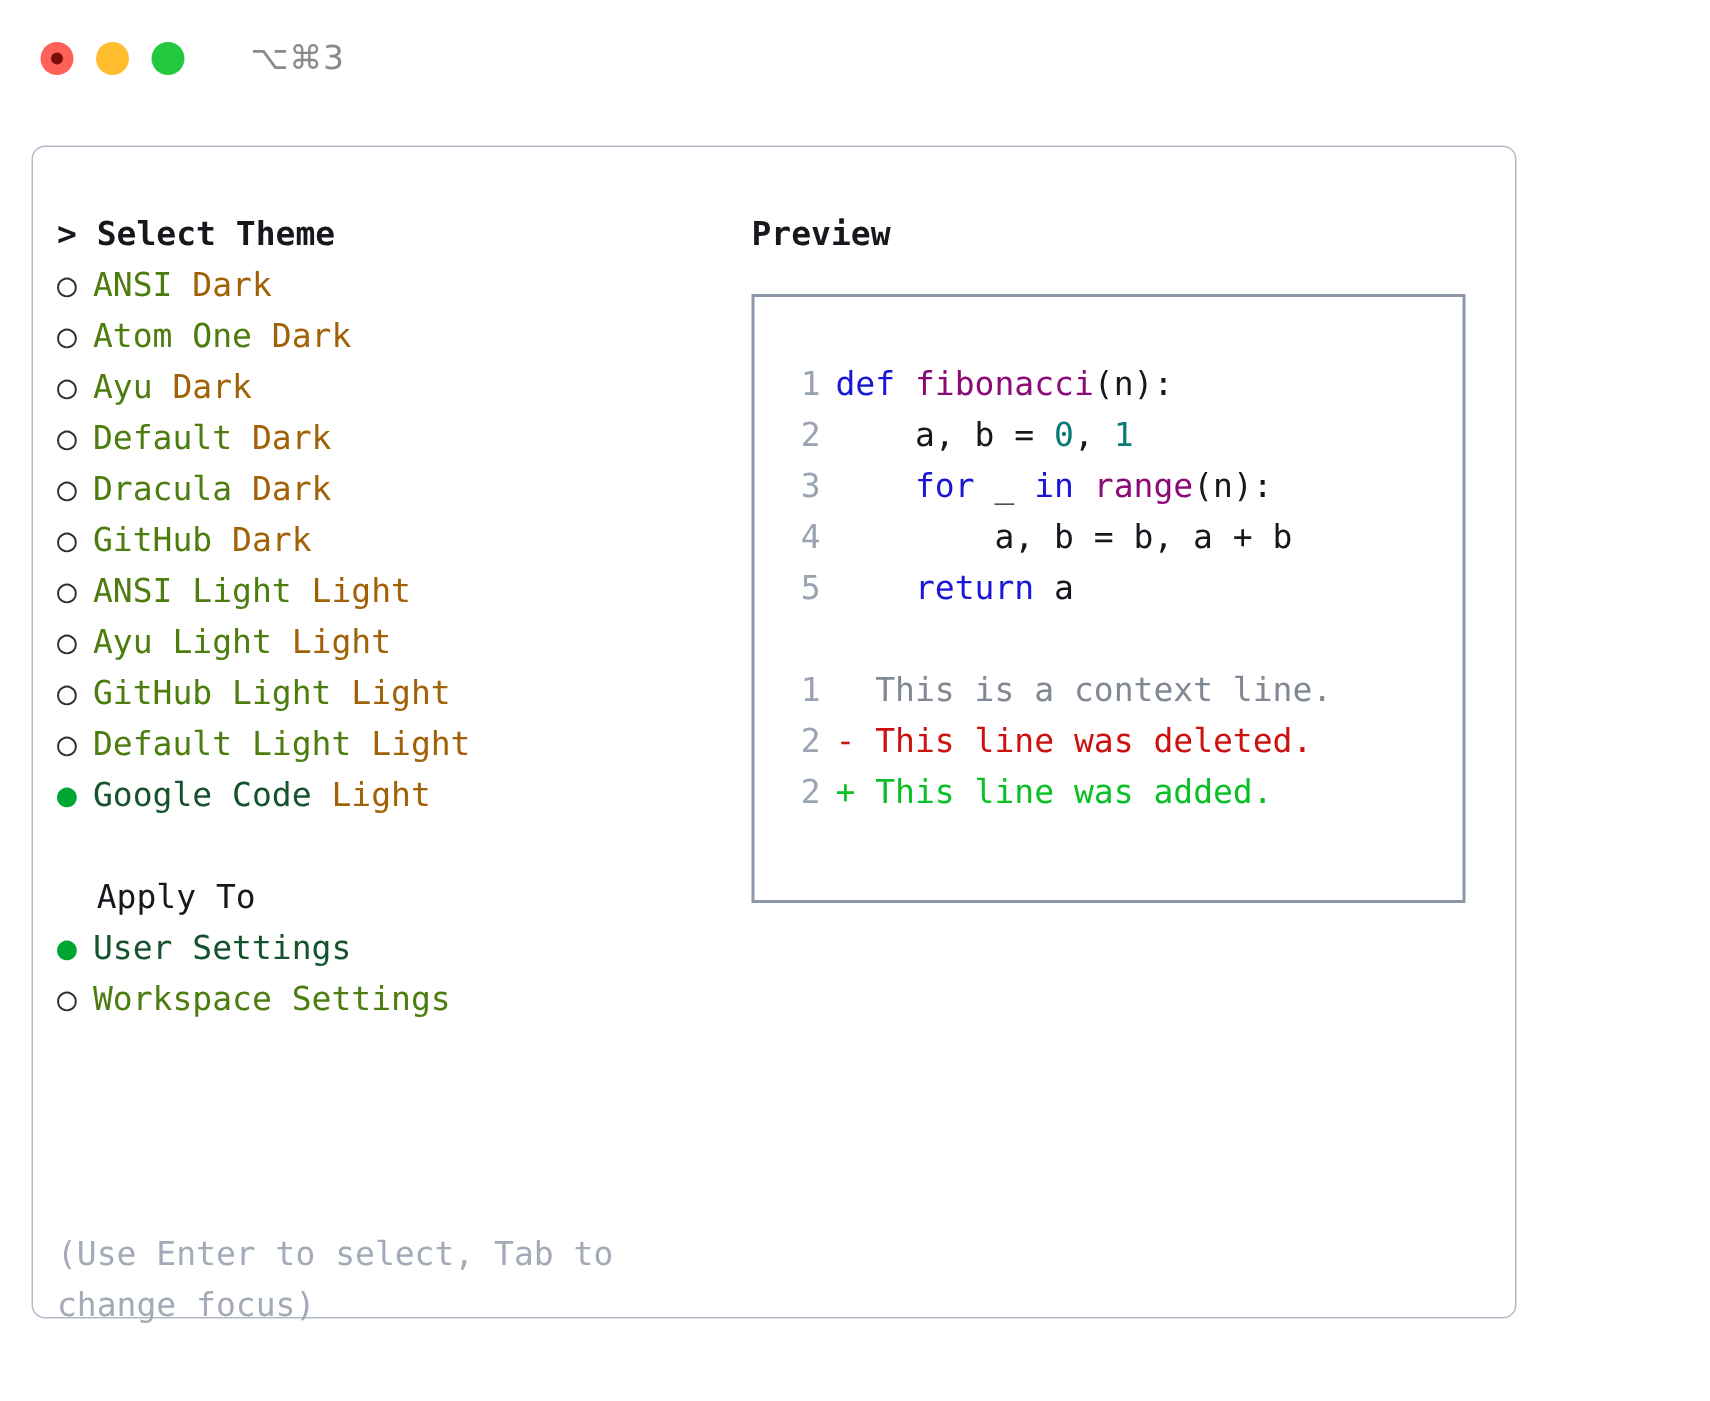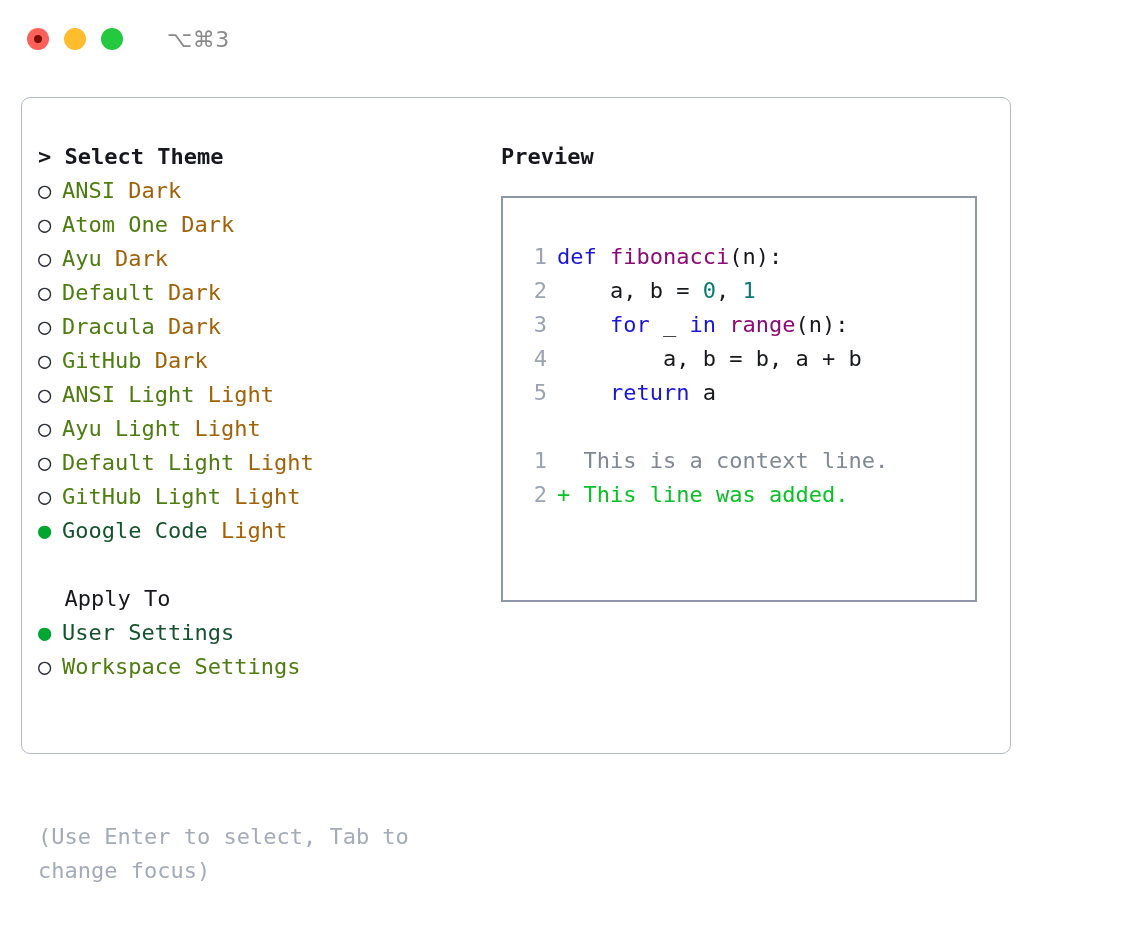--- a/index.html
+++ b/index.html
@@ -67,21 +67,21 @@
     letter-spacing: 0.5px;
     font-family: "DejaVu Sans", "Liberation Sans", sans-serif;
   }
 
   
   #panel {
     position: absolute;
     left: 21px;
     top: 97px;
     width: 990px;
-    height: 657px;
+    height: 782px;
     border: 1px solid #b3bac6;
     border-radius: 9px;
     background: #ffffff;
     box-sizing: border-box;
   }
 
   #panel-inner {
     position: relative;
     width: 100%;
     height: 100%;
@@ -213,22 +213,22 @@
 
         <div id="theme-list">
             <div class="opt-row"><span class="opt-marker">○</span><span class="opt-label">ANSI</span><span class="opt-cat"> Dark</span></div>
             <div class="opt-row"><span class="opt-marker">○</span><span class="opt-label">Atom One</span><span class="opt-cat"> Dark</span></div>
             <div class="opt-row"><span class="opt-marker">○</span><span class="opt-label">Ayu</span><span class="opt-cat"> Dark</span></div>
             <div class="opt-row"><span class="opt-marker">○</span><span class="opt-label">Default</span><span class="opt-cat"> Dark</span></div>
             <div class="opt-row"><span class="opt-marker">○</span><span class="opt-label">Dracula</span><span class="opt-cat"> Dark</span></div>
             <div class="opt-row"><span class="opt-marker">○</span><span class="opt-label">GitHub</span><span class="opt-cat"> Dark</span></div>
             <div class="opt-row"><span class="opt-marker">○</span><span class="opt-label">ANSI Light</span><span class="opt-cat"> Light</span></div>
             <div class="opt-row"><span class="opt-marker">○</span><span class="opt-label">Ayu Light</span><span class="opt-cat"> Light</span></div>
+            <div class="opt-row"><span class="opt-marker">○</span><span class="opt-label">GitHub Light</span><span class="opt-cat"> Light</span></div>
             <div class="opt-row"><span class="opt-marker">○</span><span class="opt-label">Default Light</span><span class="opt-cat"> Light</span></div>
-            <div class="opt-row"><span class="opt-marker">○</span><span class="opt-label">GitHub Light</span><span class="opt-cat"> Light</span></div>
             <div class="opt-row selected"><span class="opt-marker">●</span><span class="opt-label">Google Code</span><span class="opt-cat"> Light</span></div>
           </div>
 
         <div class="spacer-line"></div>
 
         <div class="section-header sub">&nbsp;&nbsp;<span>Apply To</span></div>
 
         <div id="apply-list">
             <div class="opt-row selected"><span class="opt-marker">●</span><span class="opt-label">User Settings</span></div>
             <div class="opt-row"><span class="opt-marker">○</span><span class="opt-label">Workspace Settings</span></div>
@@ -244,20 +244,21 @@
             <div id="code-lines">
                 <span class="code-line"><span class="lineno">1</span><span class="tok-kw">def</span><span class="tok-pln"> </span><span class="tok-fn">fibonacci</span><span class="tok-pln">(n):</span></span>
                 <span class="code-line"><span class="lineno">2</span><span class="tok-pln">    a, b = </span><span class="tok-num">0</span><span class="tok-pln">, </span><span class="tok-num">1</span></span>
                 <span class="code-line"><span class="lineno">3</span><span class="tok-pln">    </span><span class="tok-kw">for</span><span class="tok-pln"> _ </span><span class="tok-kw">in</span><span class="tok-pln"> </span><span class="tok-fn">range</span><span class="tok-pln">(n):</span></span>
                 <span class="code-line"><span class="lineno">4</span><span class="tok-pln">        a, b = b, a + b</span></span>
                 <span class="code-line"><span class="lineno">5</span><span class="tok-pln">    </span><span class="tok-kw">return</span><span class="tok-pln"> a</span></span>
               </div>
             <span class="gap"></span>
             <div id="diff-lines">
                 <span class="diff-line"><span class="lineno">1</span><span class="diff-ctx"> </span><span class="diff-ctx"> This is a context line.</span></span>
+                <span class="diff-line"><span class="lineno">2</span><span class="diff-del">-</span><span class="diff-del"> This line was deleted.</span></span>
                 <span class="diff-line"><span class="lineno">2</span><span class="diff-add">+</span><span class="diff-add"> This line was added.</span></span>
               </div>
           </div>
         </div>
       </div>
 
     </div>
   </div>
 </div>
 

